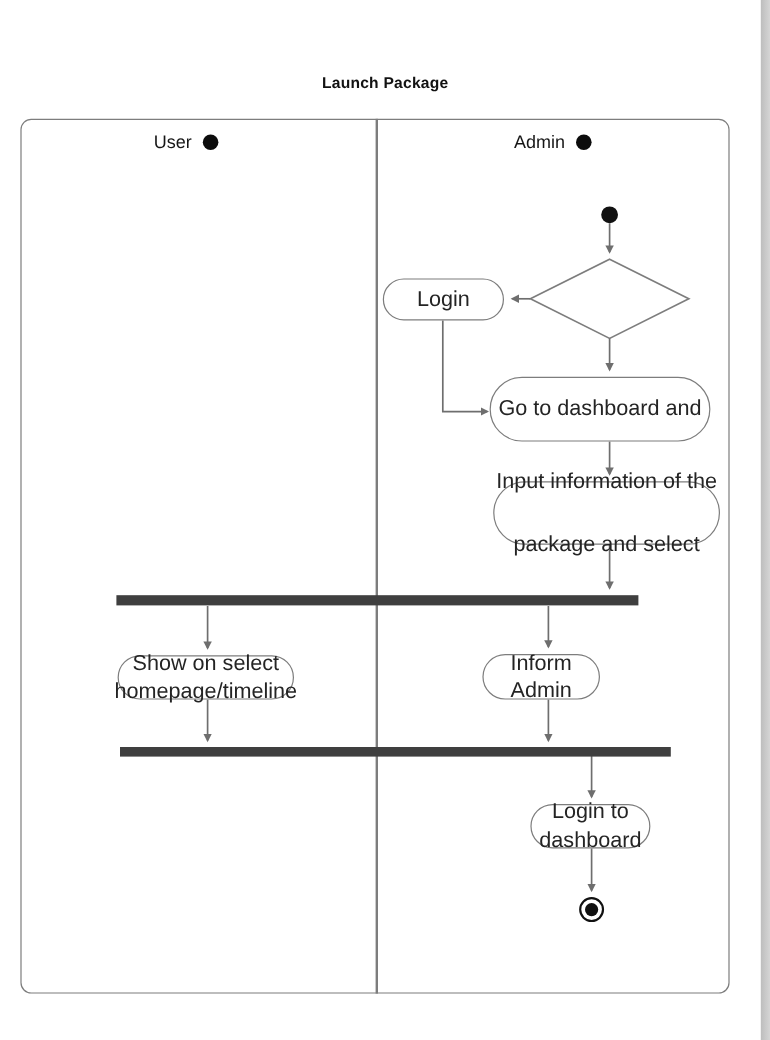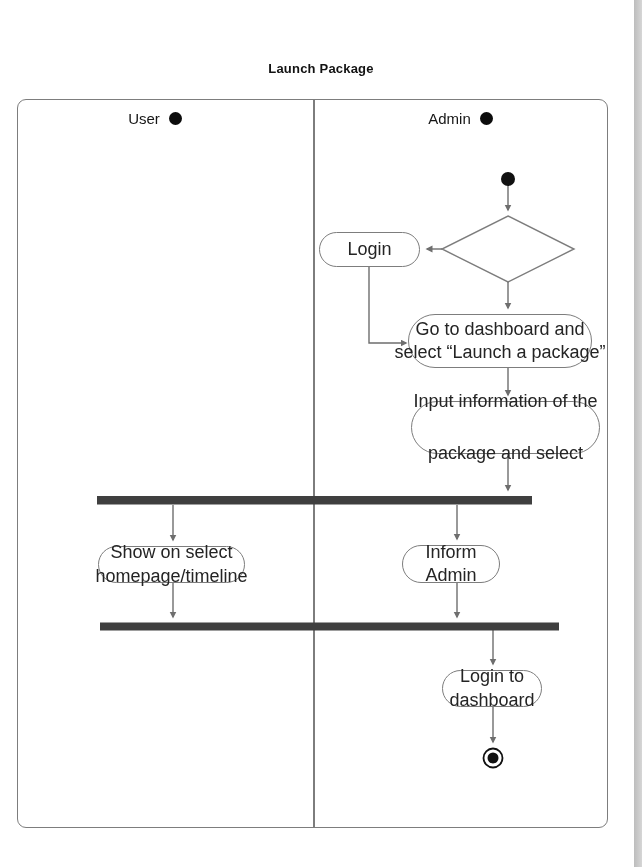--- a/index.html
+++ b/index.html
@@ -105,21 +105,20 @@
   <circle cx="493" cy="758" r="9.5" fill="#ffffff" stroke="#111111" stroke-width="1.8"></circle>
   <circle cx="493" cy="758" r="5.5" fill="#111111"></circle>
 </svg>
 
 <div class="action-node node-login">
   <span>Login</span>
 </div>
 
 <div class="action-node node-go-dashboard">
   <span>Go to dashboard and</span>
-  <span>select “Launch a package”</span>
 </div>
 
 <div class="action-node node-input-info">
   <span>Input information of the</span>
   <span>package and select</span>
 </div>
 
 <div class="action-node node-show-users">
   <span>Show on select</span>
   <span>homepage/timeline</span>

